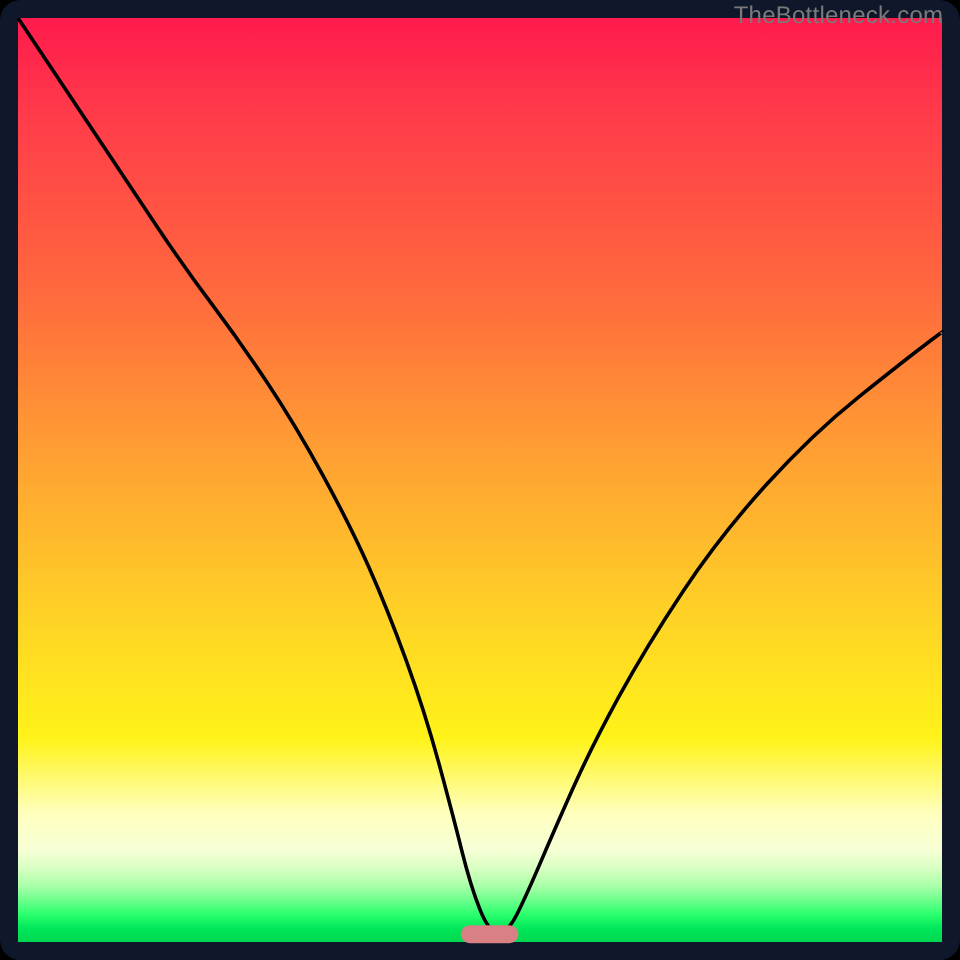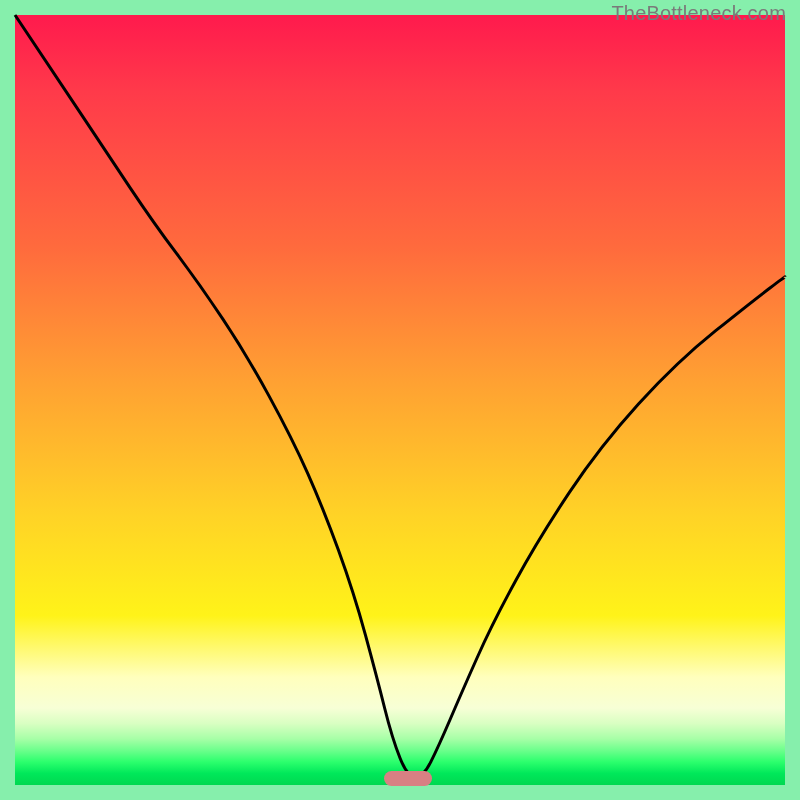--- a/index.html
+++ b/index.html
@@ -8,21 +8,22 @@
     width: 800px;
     height: 800px;
     overflow: hidden;
     background: #000;
     font-family: Arial, Helvetica, sans-serif;
   }
   .frame {
     position: relative;
     width: 800px;
     height: 800px;
-    background: #86efac;
+    background: #0f172a;
+    border-radius: 17px;
   }
   .plot-area {
     position: absolute;
     left: 15px;
     top: 15px;
     width: 770px;
     height: 770px;
     
     background: linear-gradient(
       to bottom,

